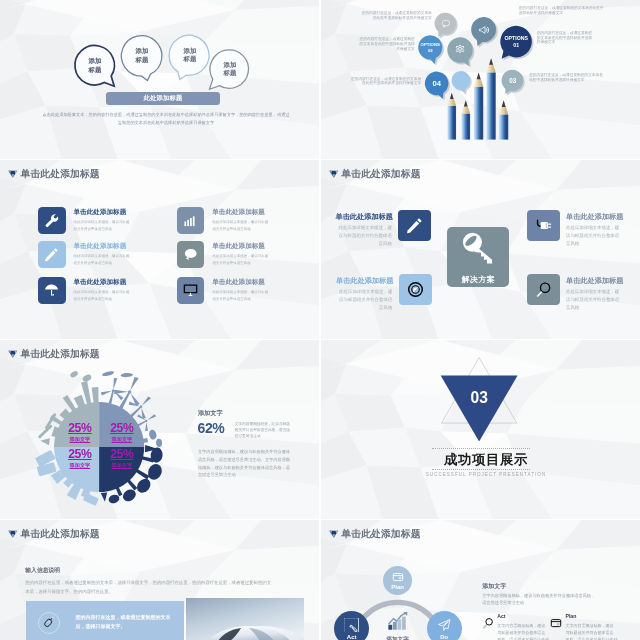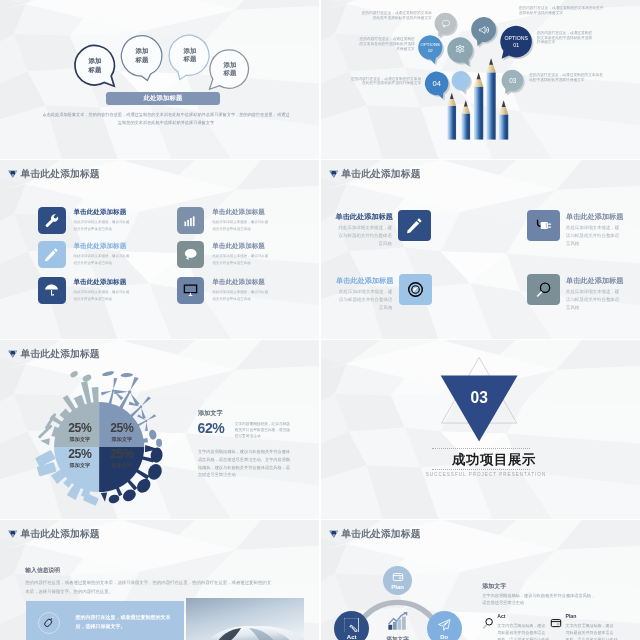--- a/index.html
+++ b/index.html
@@ -47,38 +47,38 @@
       display:flex;align-items:center;justify-content:center;}
   #s4 .ibox svg{width:17px;height:17px;fill:#fff;}
   #s4 .txt{width:56.4px;}
   #s4 .h{font-size:7.2px;font-weight:bold;line-height:1;margin-top:3.2px;white-space:nowrap;}
   #s4 .b{font-size:4.45px;line-height:1.85;color:#a5adb9;margin-top:3.2px;}
   #s4 .it.l .txt{text-align:right;margin-right:6.4px;}
   #s4 .it.r .txt{text-align:left;margin-left:6.4px;}
 
   
   #s2 .ob{position:absolute;display:flex;flex-direction:column;align-items:center;justify-content:center;
-      color:#fff;font-weight:normal;text-align:center;line-height:1.22;white-space:pre;}
+      color:#fff;font-weight:bold;text-align:center;line-height:1.22;white-space:pre;}
   #s2 .note{position:absolute;font-size:3.7px;line-height:1.3;color:#9aa3ae;}
 
   
-  #s5 .q{position:absolute;width:45px;text-align:center;color:#404040;}
+  #s5 .q{position:absolute;width:45px;text-align:center;color:#a21caf;text-decoration:underline;}
   #s5 .q .pc{font-size:12.2px;font-weight:bold;line-height:1;letter-spacing:-.3px;}
   #s5 .q .sub{font-size:5.15px;font-weight:bold;margin-top:2.6px;line-height:1;}
   #s5 .rlab{position:absolute;left:197.9px;top:69.5px;font-size:6.2px;font-weight:bold;color:#5f6a7a;z-index:3;}
   #s5 .rval{position:absolute;left:197.5px;top:81.5px;font-size:14px;font-weight:bold;color:#3b5a86;line-height:1;letter-spacing:-.4px;z-index:3;}
   #s5 .rnote{position:absolute;left:234.7px;top:82.5px;width:58px;font-size:3.7px;line-height:1.6;color:#98a1ac;z-index:3;}
   #s5 .rbody{position:absolute;left:197.9px;top:108px;width:95px;font-size:4.2px;line-height:1.85;color:#98a1ac;z-index:3;}
   #s5 .q{z-index:3;}
 
   
   #s6 .num{position:absolute;left:120px;top:50.5px;width:77px;text-align:center;
       font-size:15.6px;font-weight:bold;color:#fff;line-height:1;letter-spacing:0;}
   #s6 .dl{position:absolute;height:0;border-top:.8px dotted #a9adb4;}
-  #s6 .t{position:absolute;left:124px;top:113.4px;width:98.5px;text-align:center;
+  #s6 .t{position:absolute;left:116px;top:113.4px;width:98.5px;text-align:center;
       font-size:13.4px;font-weight:bold;color:#1d1d1f;letter-spacing:.6px;line-height:1;}
   #s6 .st{position:absolute;left:105px;top:132.6px;width:112px;text-align:center;
       font-size:4.5px;color:#a3a8af;letter-spacing:1.05px;line-height:1;white-space:nowrap;}
 
   
   #s7 .sub{position:absolute;left:25.3px;top:48.5px;font-size:5.8px;font-weight:bold;color:#5f6a7a;line-height:1;}
   #s7 .para{position:absolute;left:25.2px;top:59px;width:246px;font-size:4.4px;line-height:1.95;color:#98a1ac;}
   #s7 .band{position:absolute;left:25.5px;top:81px;width:158px;height:46px;background:#a8c5e3;}
   #s7 .band .ci{position:absolute;left:12px;top:10.8px;width:20px;height:20px;border-radius:50%;
       border:.9px solid #ccdff0;display:flex;align-items:center;justify-content:center;}
@@ -429,20 +429,34 @@
       </svg>
     <div class="hdr" style="left:8.4px;top:5.0px;">
       <span class="ticonwrap"><svg class="ticon" viewBox="0 0 24 24">
             <path d="M1 4.6 L23 4.6 L12 22 Z" fill="#23396c"></path>
             <path d="M1 4.6 L8 4.6 L5.4 12.2 Z" fill="#6f9ccd"></path>
             <path d="M23 4.6 L16 4.6 L18.6 12.2 Z" fill="#8fb4de"></path>
             <path d="M8.2 13 L12 22 L15.8 13 Z" fill="#b9d2ea" opacity=".75"></path>
           </svg></span>
       <span class="htxt">单击此处添加标题</span>
     </div>
+    <div class="center">
+      <span class="keyicon"><svg class="" viewBox="0 0 24 24" style="">
+            <defs>
+              <mask id="m2">
+                <rect width="24" height="24" fill="#000"></rect>
+                <circle cx="8.3" cy="8.2" r="6.3" fill="#fff"></circle>
+                <ellipse cx="7.3" cy="7.2" rx="4.6" ry="2.1" fill="#000" transform="rotate(-40 7.3 7.2)"></ellipse>
+              </mask>
+            </defs>
+            <rect width="24" height="24" mask="url(#m2)"></rect>
+            <path d="M11.6 11.6 L21.4 19.8 L21.4 22.3 L18.0 22.3 L18.0 19.9 L16.0 19.9 L16.0 17.6 L14.0 17.6 L14.0 15.2 L9.6 14.6 Z"></path>
+          </svg></span>
+      <div class="lab">解决方案</div>
+    </div>
     <div id="s4rows">
         <div class="it l" style="left: 14.7px; top: 50px;">
           <div class="txt">
             <div class="h" style="color:#2f4f84">单击此处添加标题</div>
             <div class="b">此处添加详细文本描述，建议与标题相关并符合整体语言风格</div>
           </div>
           <div class="ibox" style="background:#2f4f84">
             <svg class="" viewBox="0 0 24 24" style="">
               <path d="M18.3 1.9 22.1 5.7 19.7 8.1 15.9 4.3 Z"></path>
               <path d="M14.7 5.5 18.5 9.3 5.9 21.9 1.7 22.9 2.6 18.6 Z"></path>

